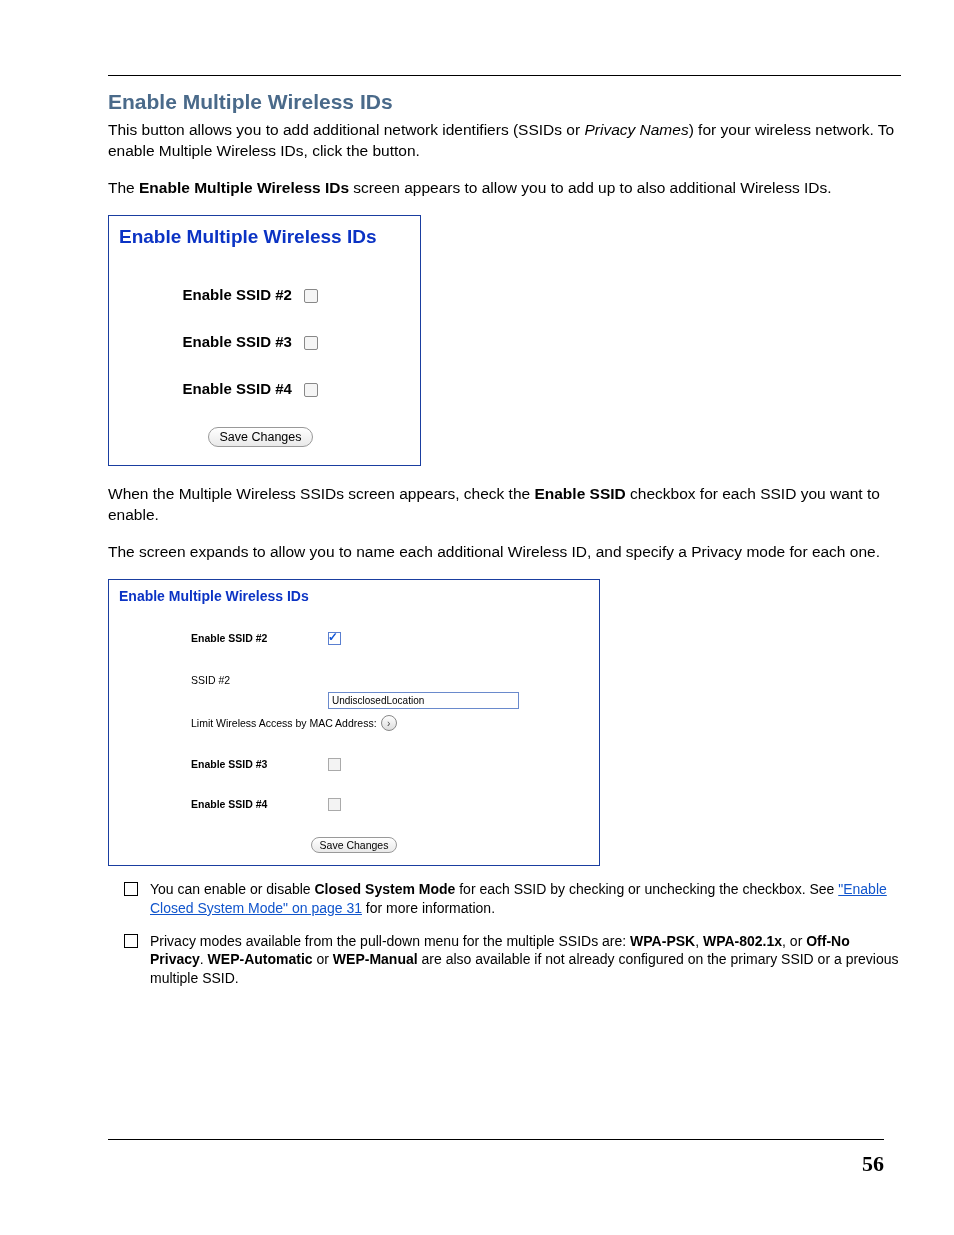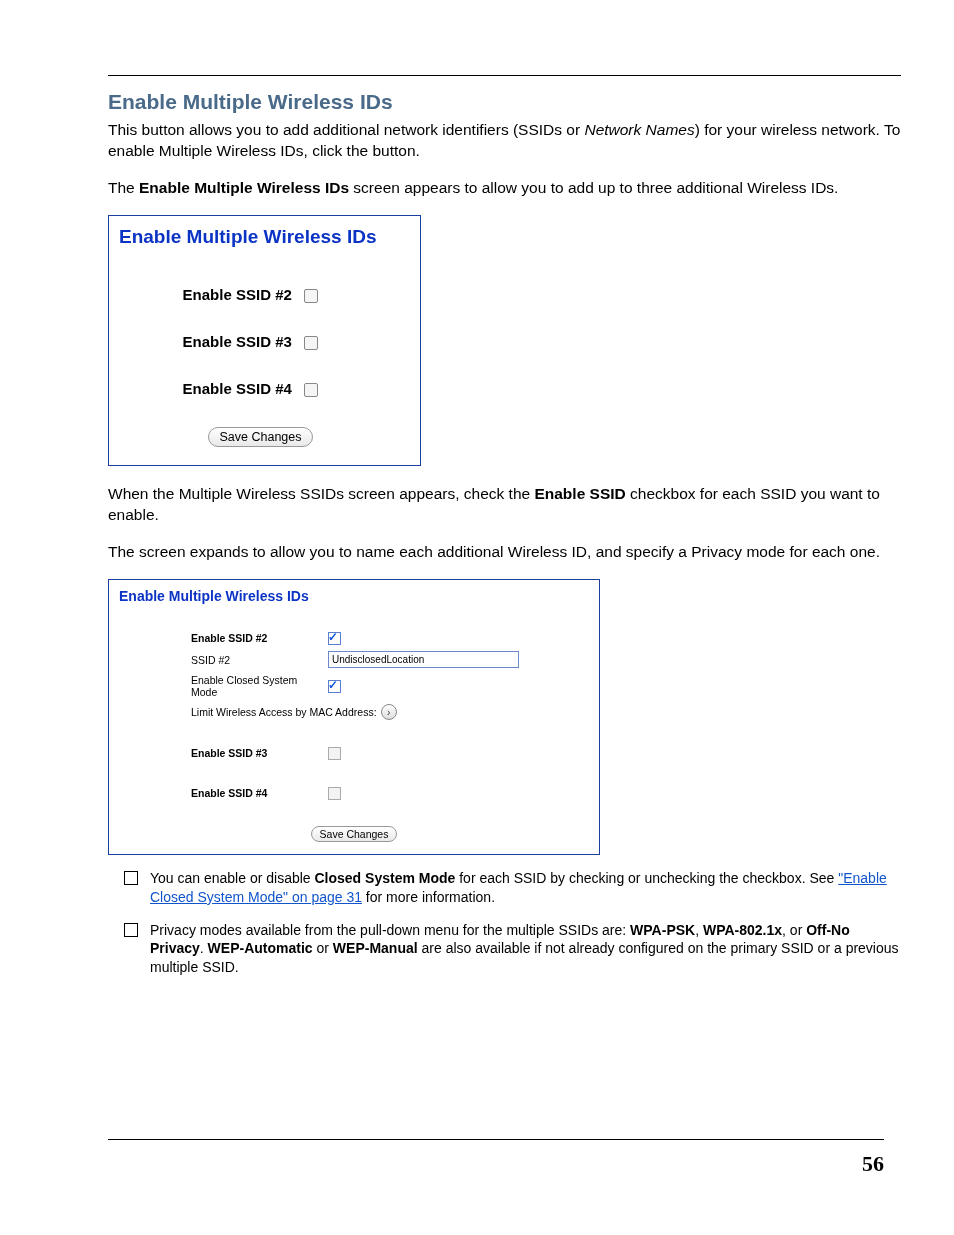--- a/index.html
+++ b/index.html
@@ -141,20 +141,21 @@
     background: #f3f3f3;
   }
   .mini-input {
     border: 1px solid #6a8acc;
     font-family: Verdana, Geneva, sans-serif;
     font-size: 10px;
     padding: 1px 3px;
     width: 183px;
     height: 13px;
     background: #fff;
+    margin-top: 41px;
   }
   .mini-select {
     display: inline-flex;
     align-items: center;
     border: 1px solid #6a8acc;
     font-family: Verdana, Geneva, sans-serif;
     font-size: 9.5px;
     background: #fff;
     height: 15px;
   }
@@ -246,25 +247,25 @@
 </style>
 </head>
 <body>
 
 <div class="page">
   <div class="top-rule"></div>
 
   <h2 class="section-title">Enable Multiple Wireless IDs</h2>
 
   <p class="body">
-    <span>This button allows you to add additional network identifiers (SSIDs or </span><span class="italic">Network Names</span><span>) for your wireless network. To enable Multiple Wireless IDs, click the button.</span>
+    <span>This button allows you to add additional network identifiers (SSIDs or </span><span class="italic">Privacy Names</span><span>) for your wireless network. To enable Multiple Wireless IDs, click the button.</span>
   </p>
 
   <p class="body">
-    <span>The </span><span class="bold">Enable Multiple Wireless IDs</span><span> screen appears to allow you to add up to three additional Wireless IDs.</span>
+    <span>The </span><span class="bold">Enable Multiple Wireless IDs</span><span> screen appears to allow you to add up to also additional Wireless IDs.</span>
   </p>
 
   <div class="panel1">
     <div class="panel1-title">Enable Multiple Wireless IDs</div>
 
     <div class="panel1-row">
       <span>Enable SSID #2</span>
       <span class="cb"></span>
     </div>
     <div class="panel1-row">
@@ -292,24 +293,20 @@
 
     <div class="panel2-row bold">
       <div class="lbl">Enable SSID #2</div>
       <div class="val"><span class="mini-cb checked"></span></div>
     </div>
     <div class="panel2-row">
       <div class="lbl">SSID #2</div>
       <div class="val">
         <input class="mini-input" value="UndisclosedLocation" style="">
       </div>
-    </div>
-    <div class="panel2-row">
-      <div class="lbl">Enable Closed System Mode</div>
-      <div class="val"><span class="mini-cb checked"></span></div>
     </div>
     <div class="panel2-row">
       <div class="lbl" style="width:auto;">Limit Wireless Access by MAC Address:</div>
       <span class="circ-btn">
         <span>›</span>
       </span>
     </div>
 
     <div class="gap"></div>
 

